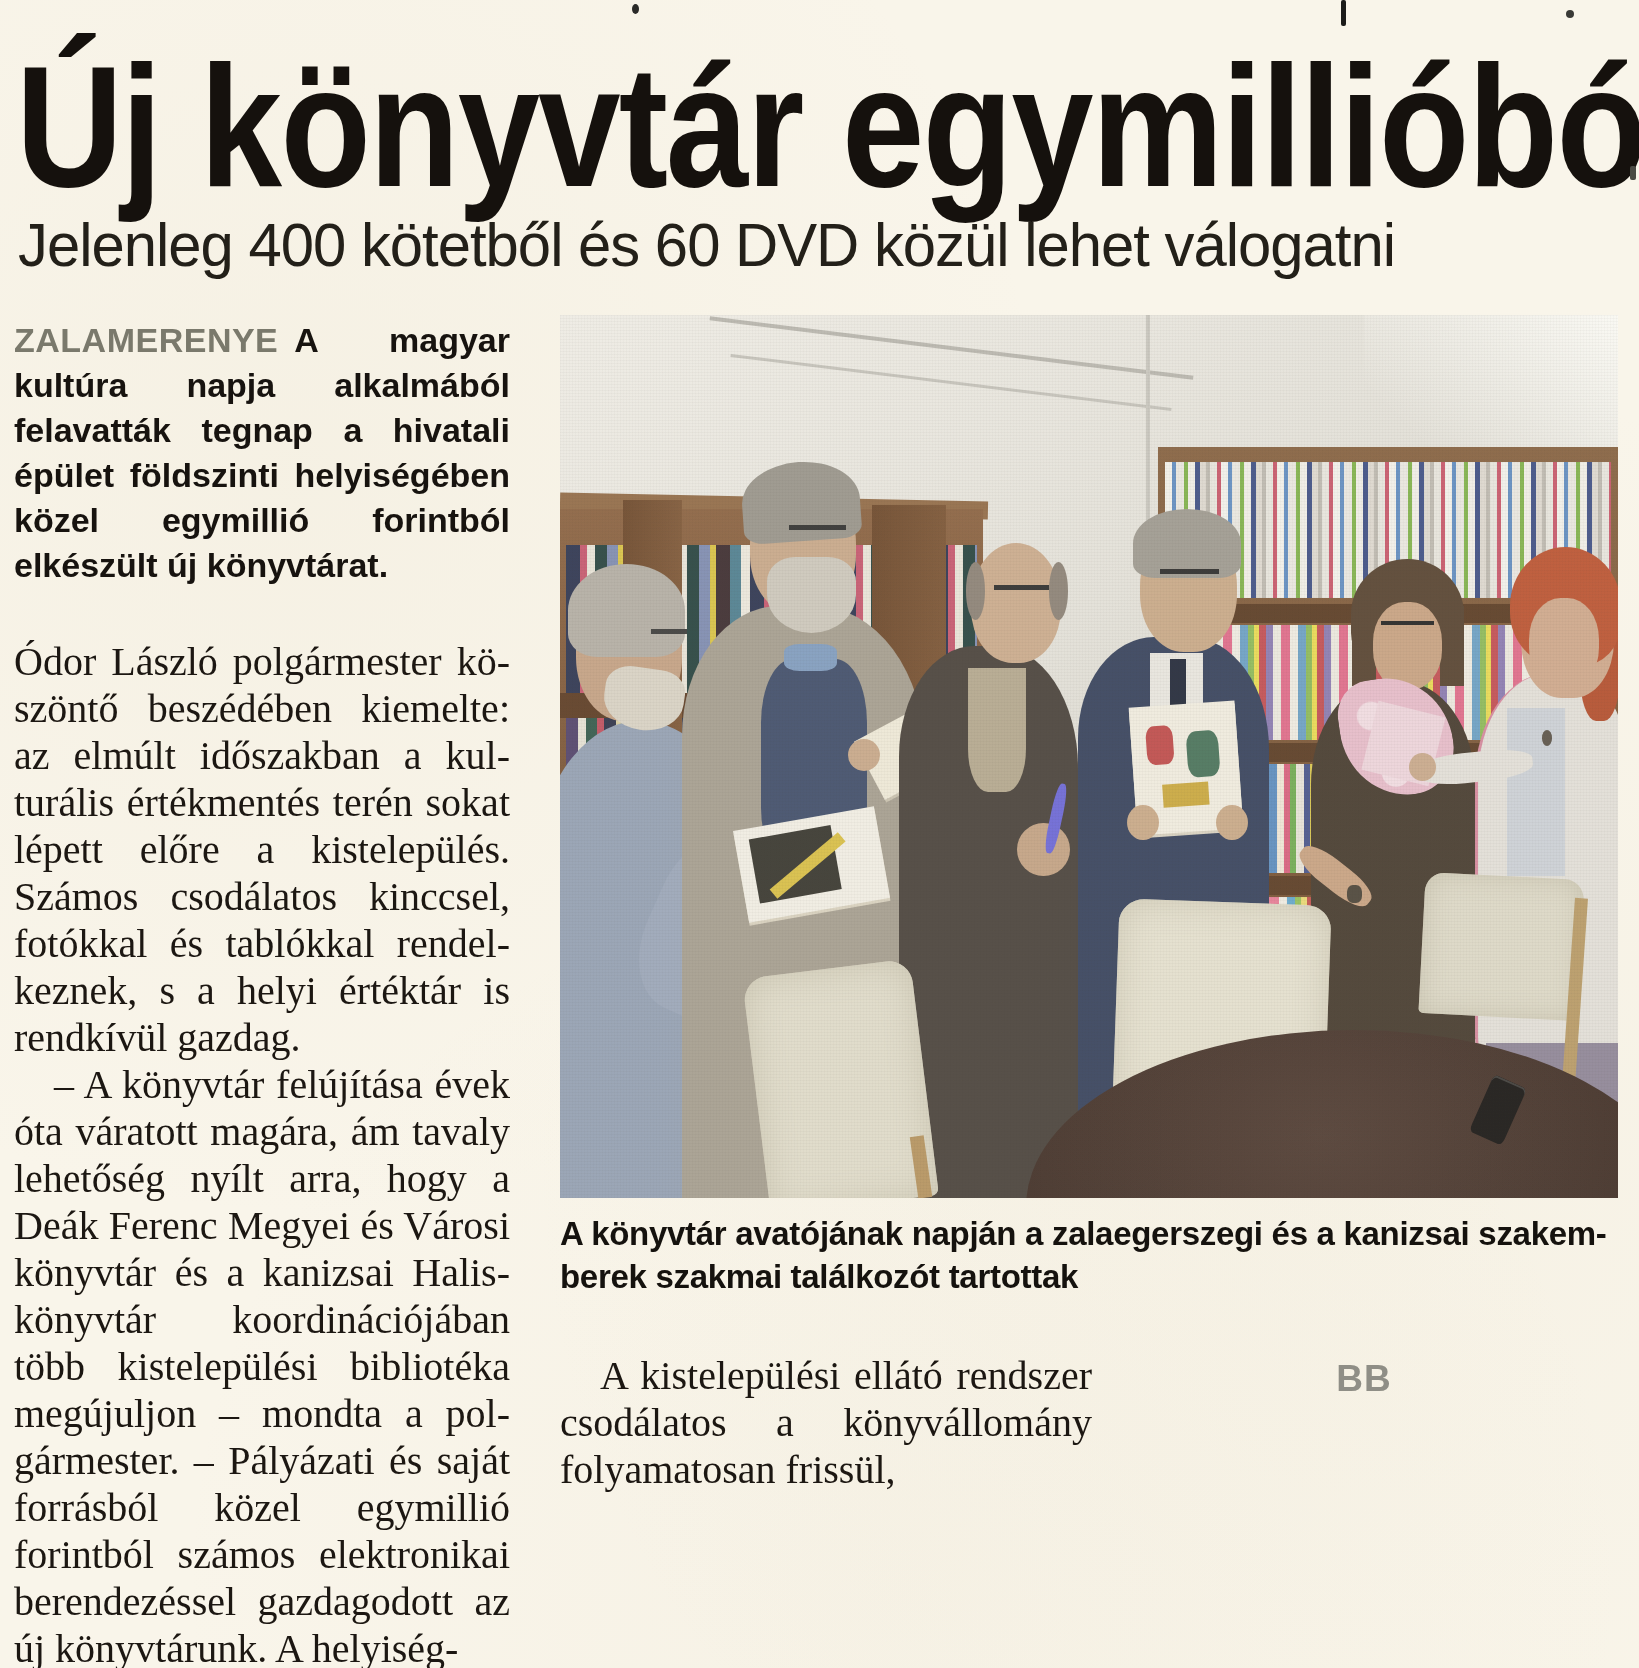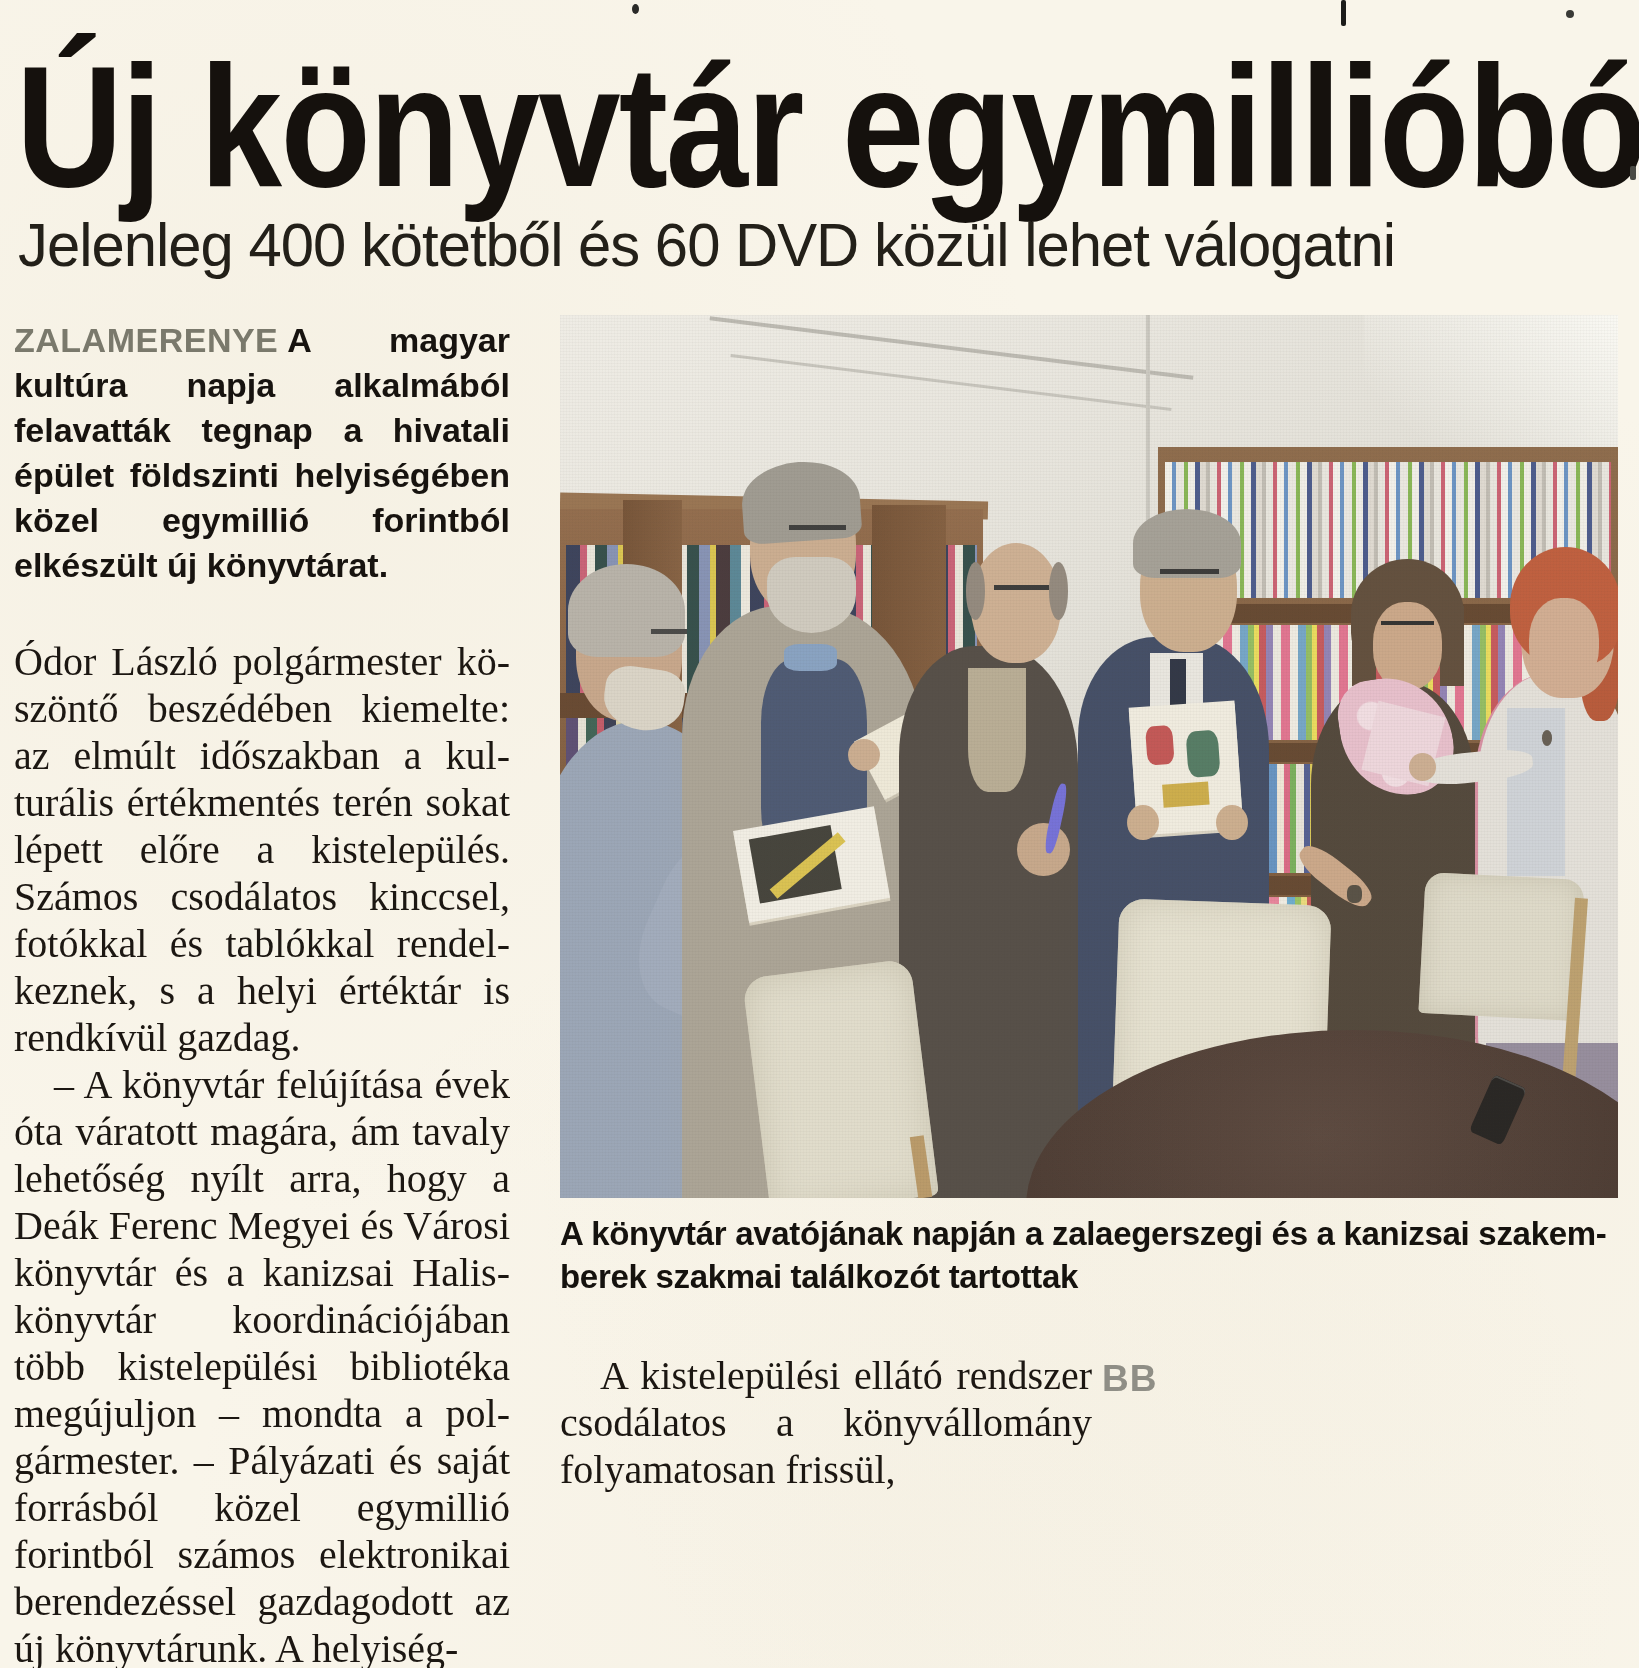--- a/index.html
+++ b/index.html
@@ -16,27 +16,27 @@
   .headline-inner{display:inline-block;font-size:172px;line-height:1.18;font-weight:bold;
     letter-spacing:-2px;transform:scaleX(.86);transform-origin:left top;color:#15110d;}
   .subhead{position:absolute;left:18px;top:210px;white-space:nowrap;}
   .subhead-inner{display:inline-block;font-size:61px;line-height:1.15;font-weight:400;
     letter-spacing:-1px;transform:scaleX(.98);transform-origin:left top;color:#232019;}
 
   
   .col1{position:absolute;left:14px;top:318px;width:496px;}
   .lead{margin:0 0 50px 0;font-weight:bold;font-size:34px;line-height:45px;
     text-align:justify;color:#17130f;}
-  .loc{color:#7a796c;margin-right:9px;letter-spacing:.5px;}
+  .loc{color:#7a796c;margin-right:16px;letter-spacing:.5px;}
   .serif p.para{margin:0;font-family:"Liberation Serif",serif;font-size:40px;line-height:47px;
     text-align:justify;color:#1c1712;}
   p.para.indent{text-indent:40px;}
   .col2{position:absolute;left:560px;top:1352px;width:532px;}
   .col3{position:absolute;left:1102px;top:1352px;width:530px;}
-  .byline{margin-top:6px;padding-right:6px;text-align:left;font-weight:bold;
+  .byline{margin-top:6px;padding-right:6px;text-align:center;font-weight:bold;
     font-size:37px;color:#8f8e86;letter-spacing:1px;}
 
   
   .caption{position:absolute;left:560px;top:1212px;width:1058px;font-weight:bold;
     font-size:33px;line-height:43px;letter-spacing:-.3px;color:#15120e;text-align:left;}
   .credit{position:absolute;right:4px;bottom:2px;font-weight:400;font-variant:small-caps;
     font-size:31px;letter-spacing:1.5px;color:#3a3731;}
 
   
   .photo{position:absolute;left:560px;top:315px;width:1058px;height:883px;overflow:hidden;

